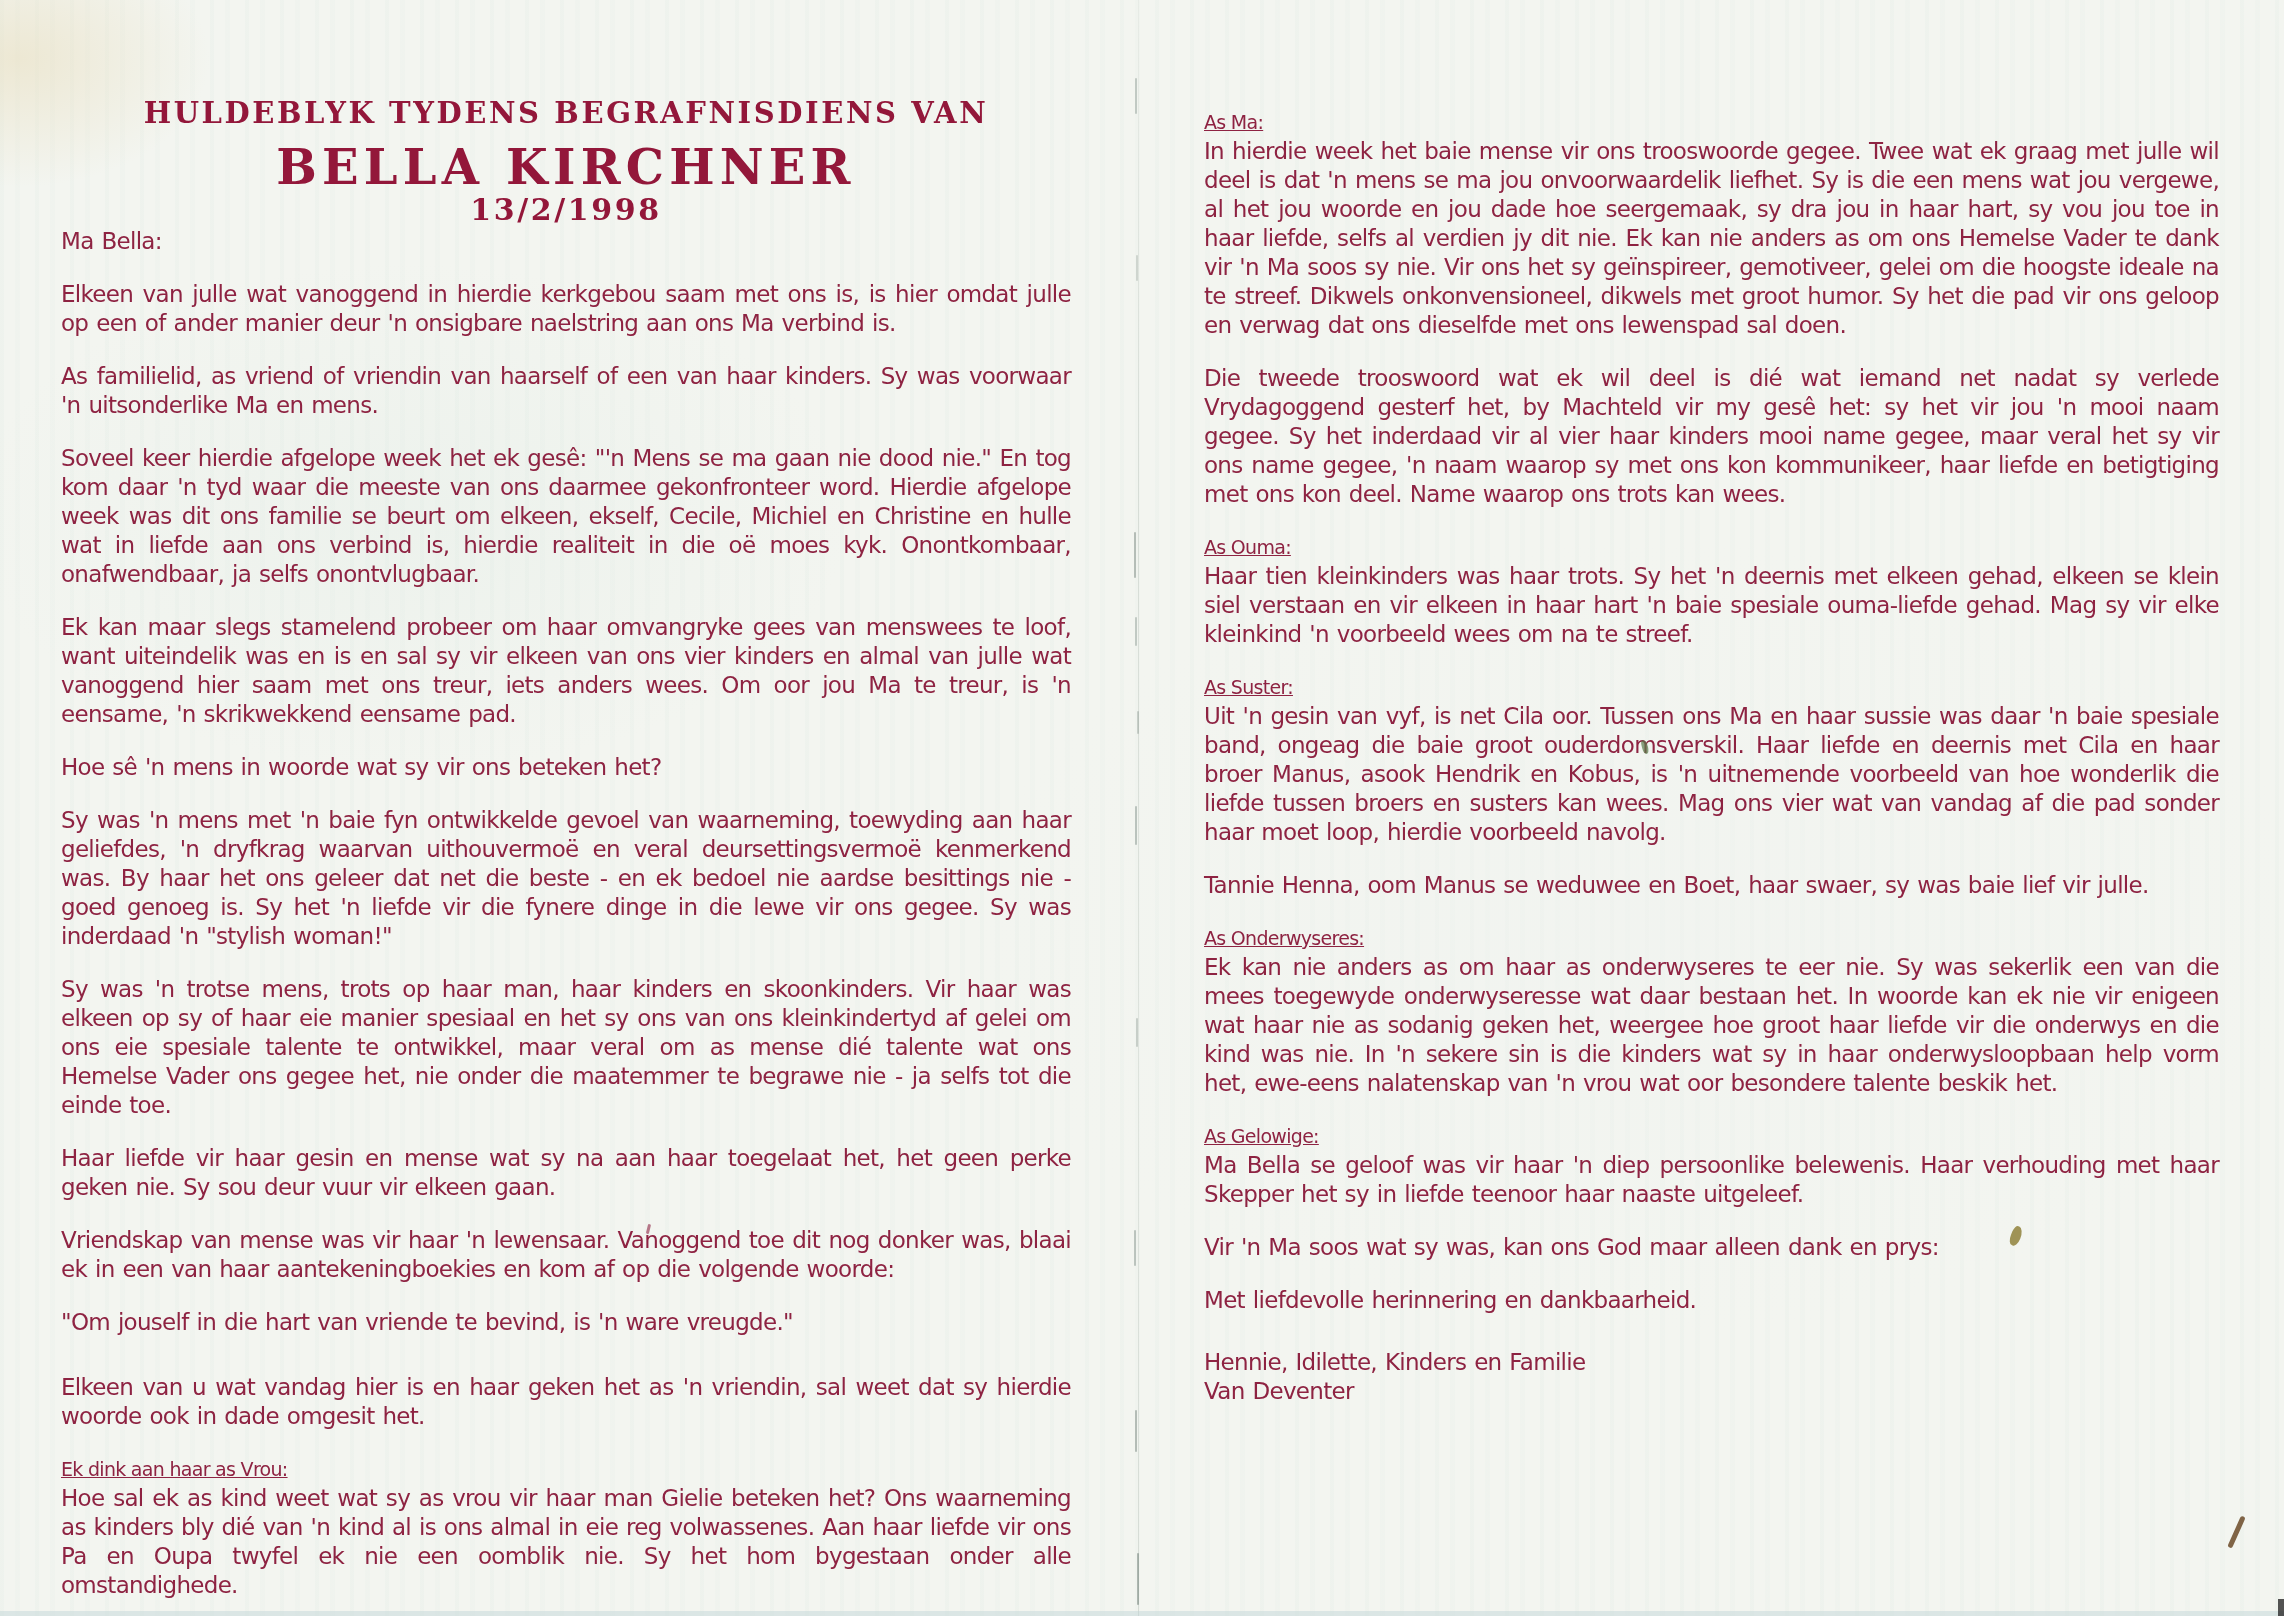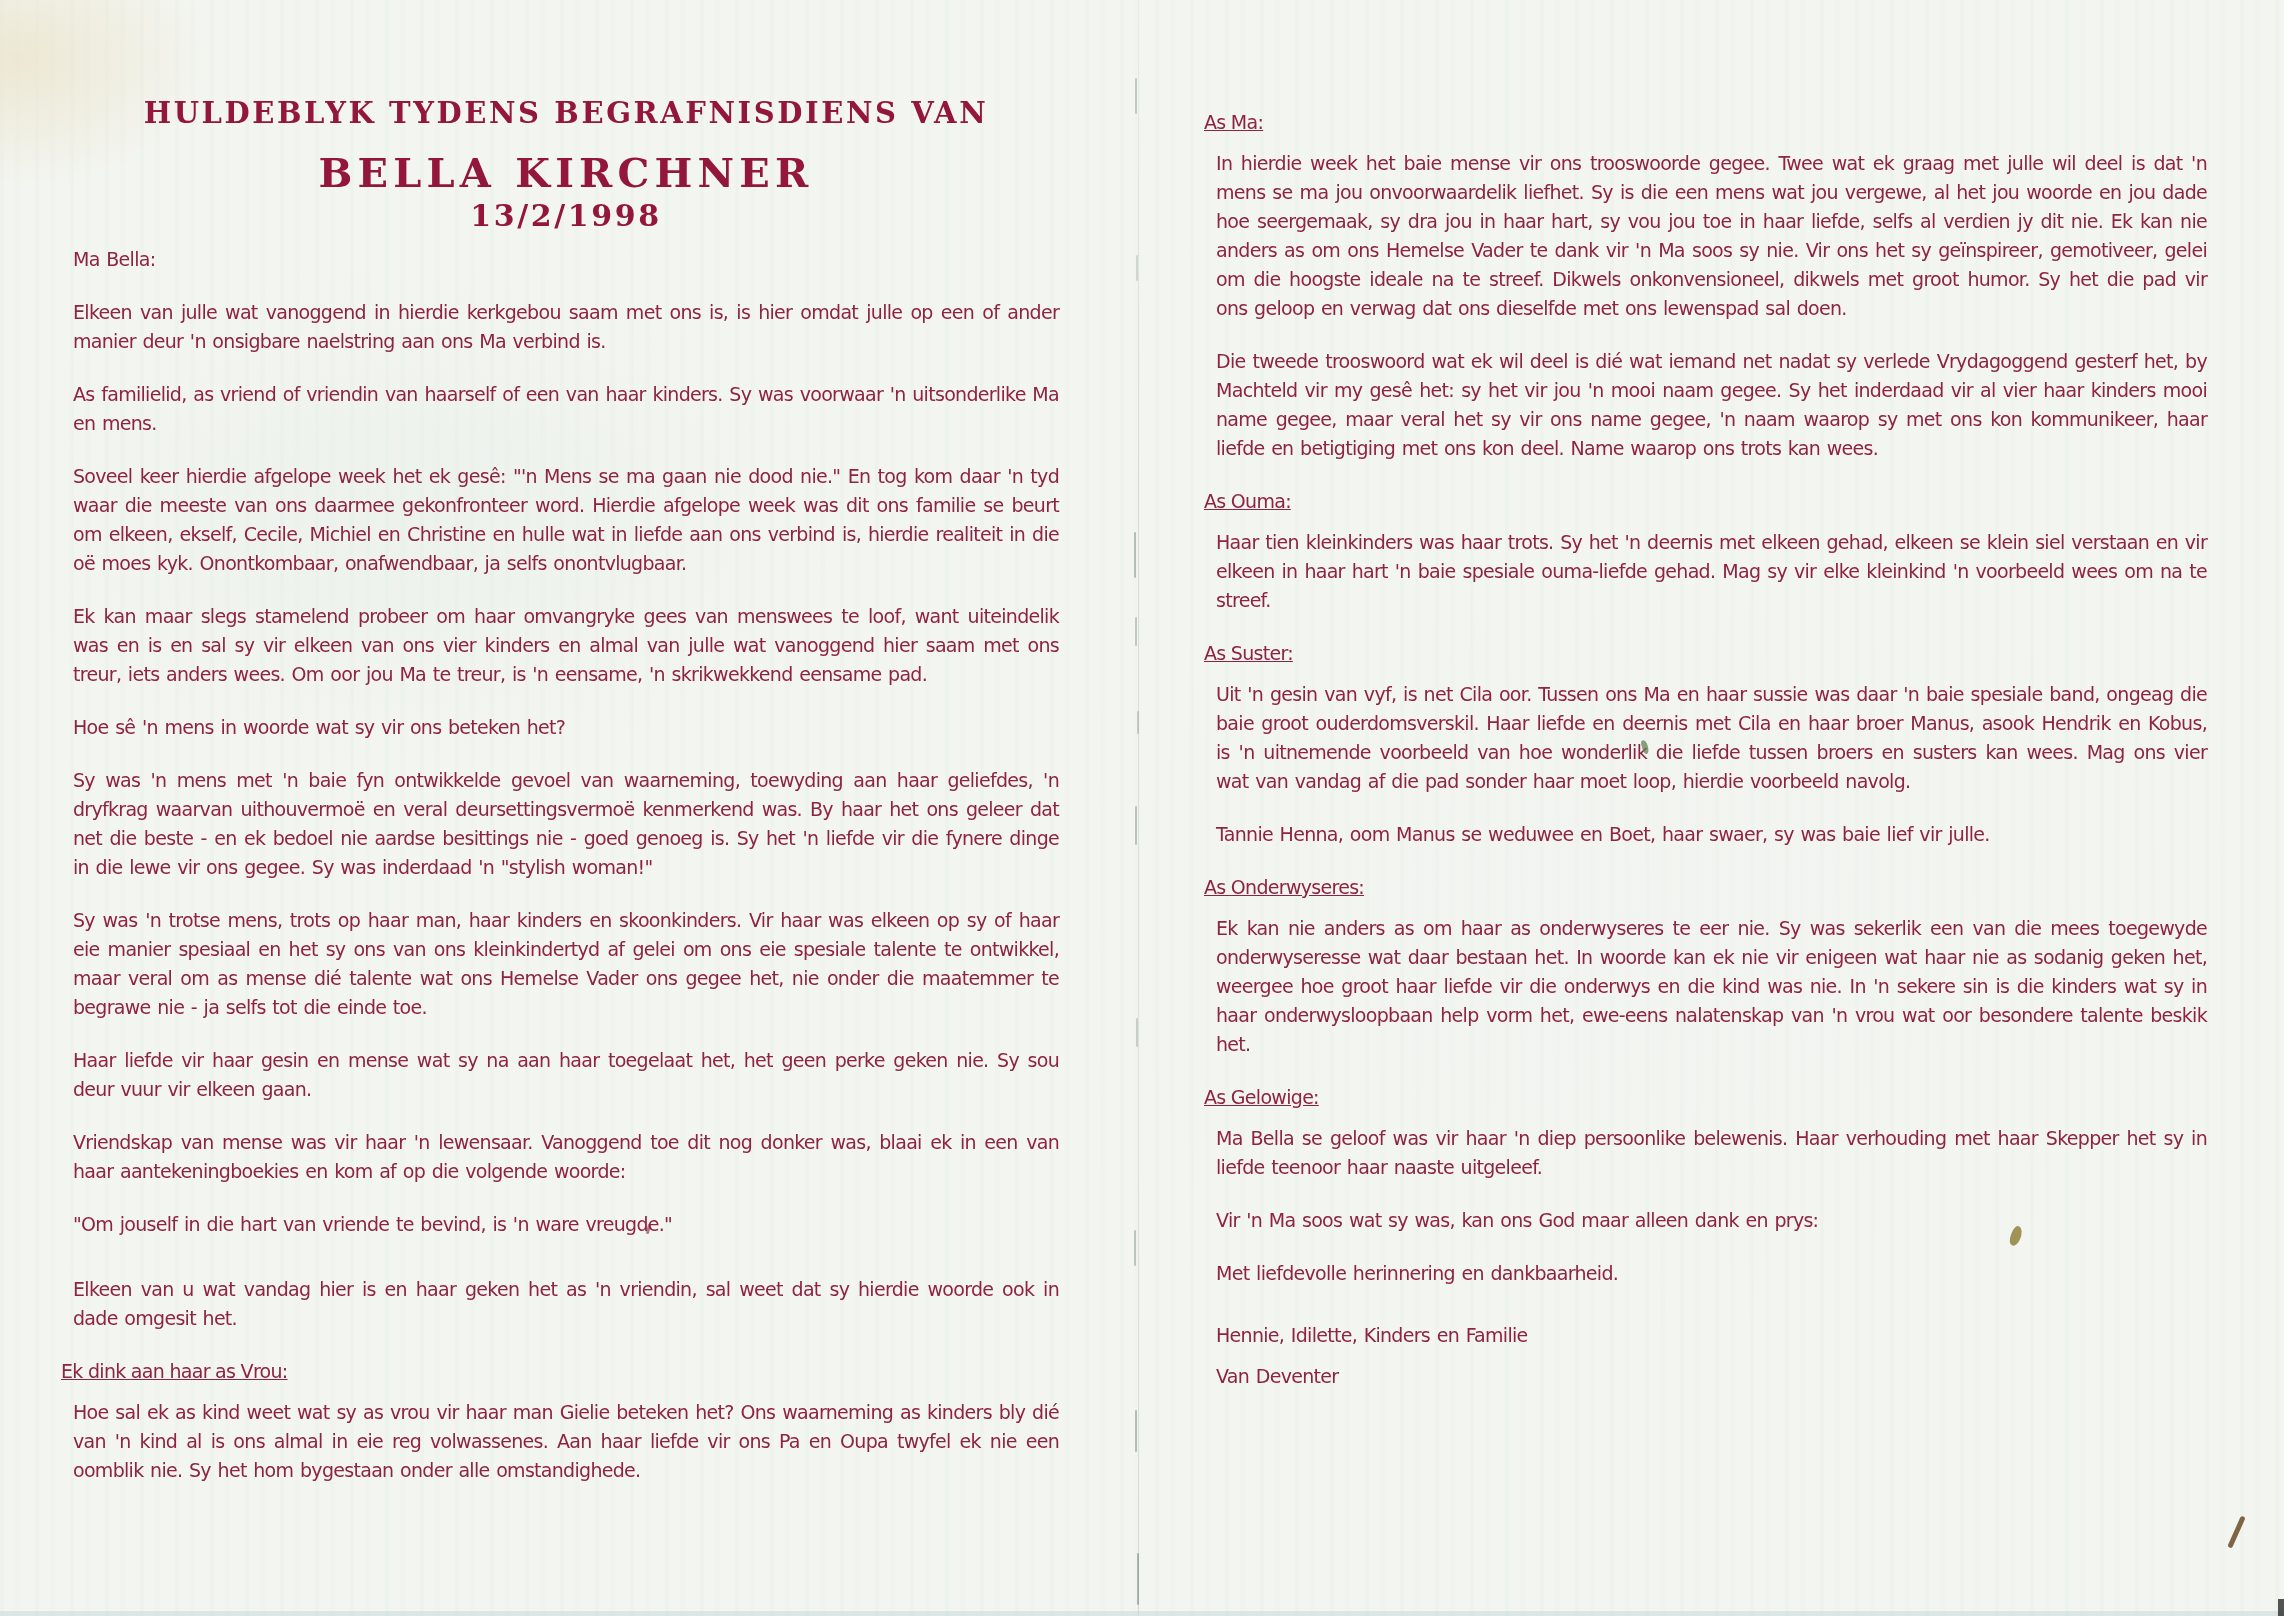--- a/index.html
+++ b/index.html
@@ -14,24 +14,24 @@
       repeating-linear-gradient(90deg, rgba(206,225,217,0.12) 0 3.9px, rgba(255,255,255,0) 3.9px 15px, rgba(212,227,221,0.10) 15px 20px, rgba(255,255,255,0) 20px 35px),
       #f3f5f0;
     font-family:"DejaVu Sans", sans-serif;
     color:#8e2342;
   }
   .page{position:absolute;top:0;}
   .page-left{left:61px;width:1010px;}
   .page-right{left:1204px;width:1015px;}
   .title-block{margin-top:97px;text-align:center;font-family:"DejaVu Serif", serif;font-weight:bold;color:#93173a;}
   .title1{font-size:29px;line-height:33px;letter-spacing:2.6px;}
-  .title2{font-size:40px;line-height:46px;letter-spacing:5.2px;margin-top:20px;}
+  .title2{font-size:48px;line-height:46px;letter-spacing:5.2px;margin-top:14px;}
   .title3{font-size:30px;line-height:34px;letter-spacing:2.6px;margin-top:2.6px;}
   .salutation{margin-top:9.8px;}
-  p, .line{font-size:19px;line-height:29px;letter-spacing:-0.7px;word-spacing:1.3px;margin:12px;}
+  p, .line{font-size:23px;line-height:29px;letter-spacing:-0.7px;word-spacing:1.3px;margin:0;}
   p.just{text-align:justify;}
   .block{margin:0 0 24px 0;}
   .block-lg{margin-bottom:36px;}
   .sec-heading{font-size:19px;line-height:29px;letter-spacing:-0.7px;text-decoration:underline;}
   .rp-top{margin-top:108px;}
   .doxology{
     text-align:center;font-size:23.5px;line-height:33px;
     letter-spacing:2px;word-spacing:11.7px;
     margin:91px 0 88px 0;
   }

